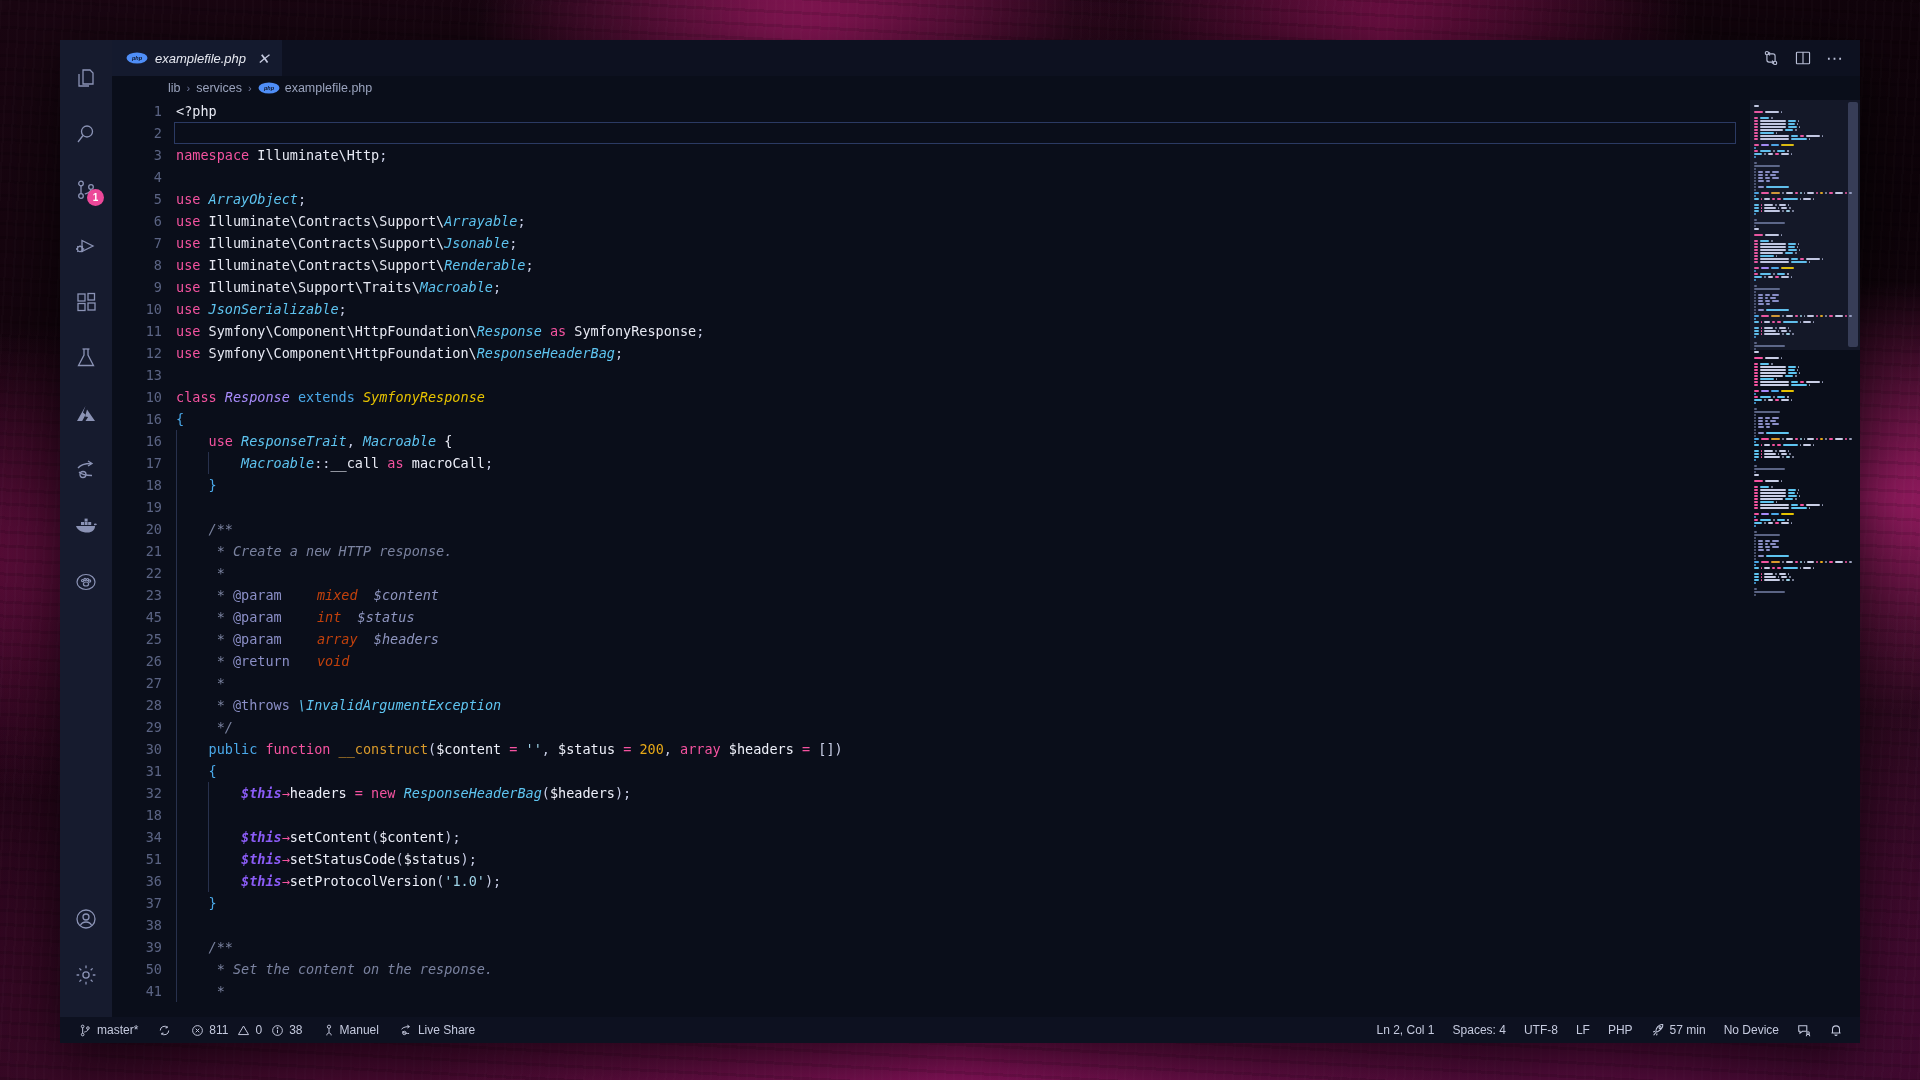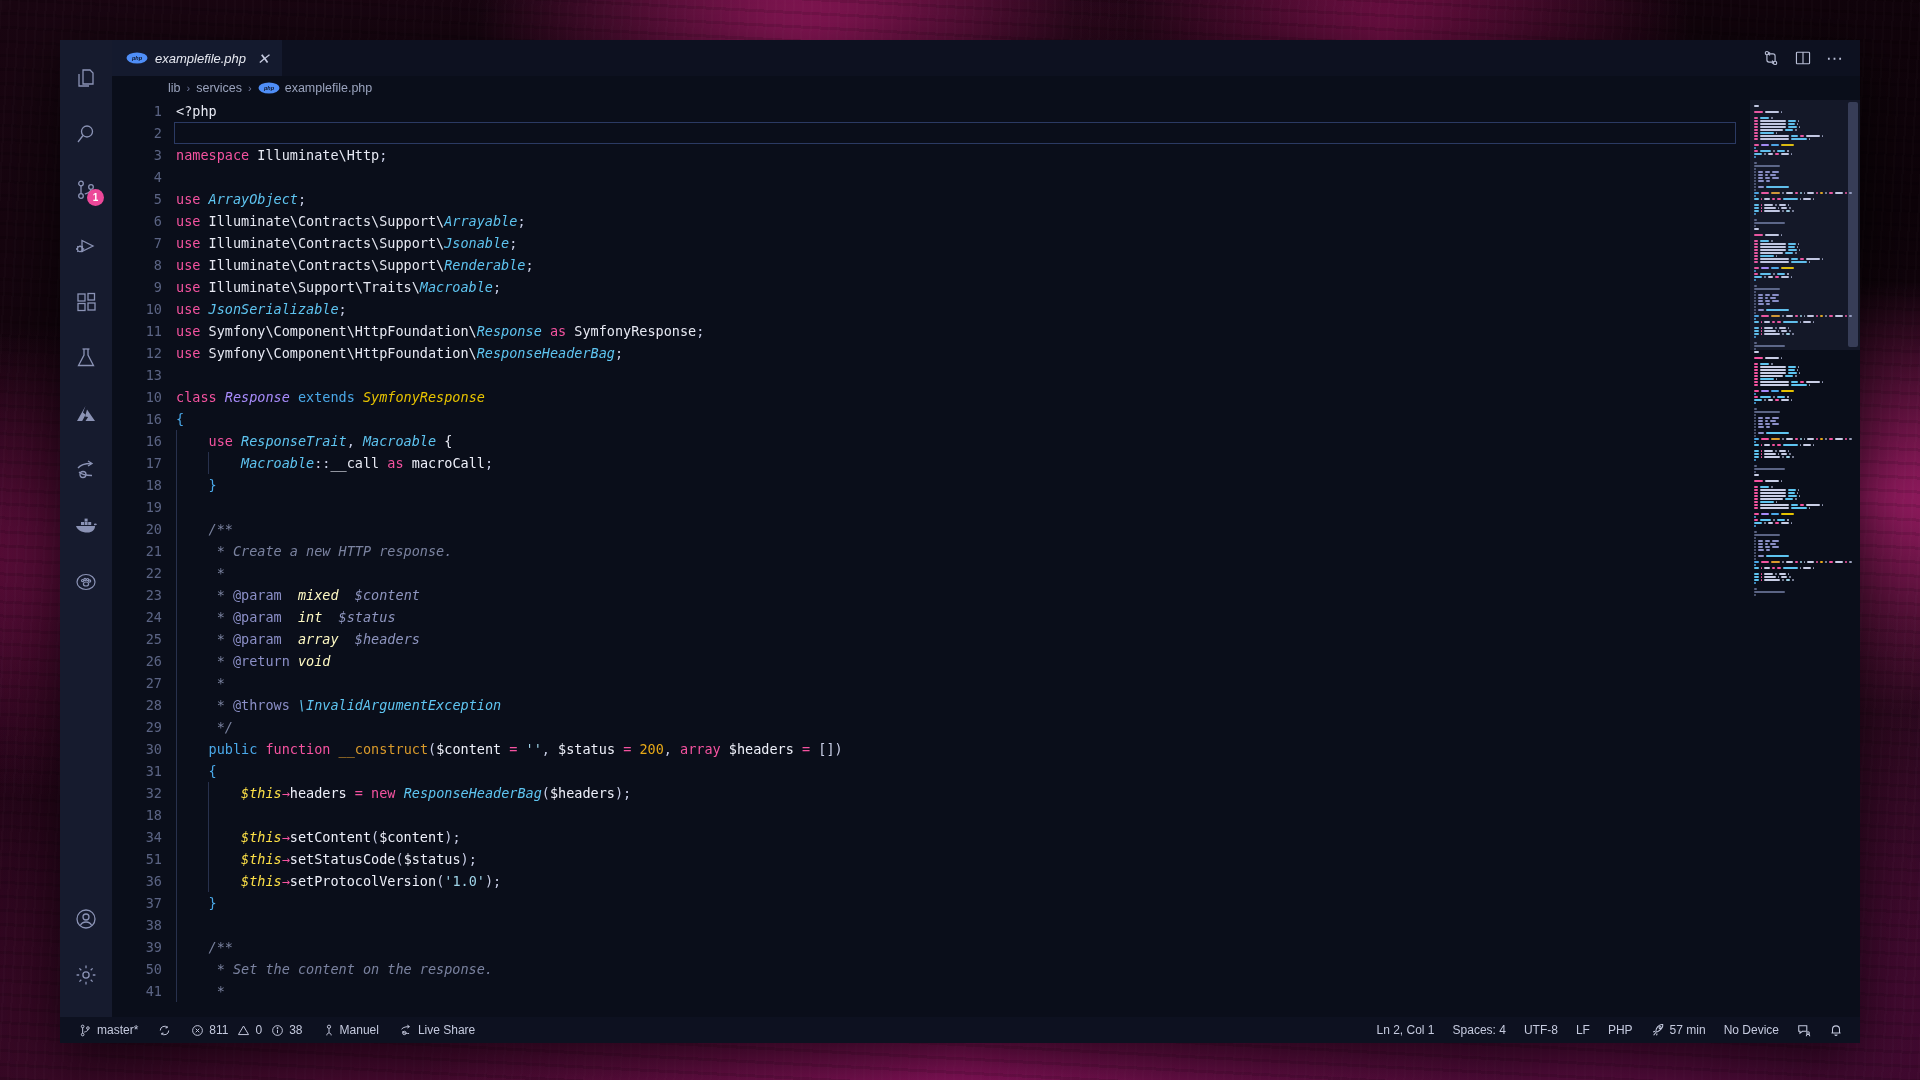--- a/index.html
+++ b/index.html
@@ -117,30 +117,30 @@
 
   
   .t-kw      { color: #f553a0; }          
   .t-plain   { color: #e7e9f3; }
   .t-type    { color: #5ec4f0; font-style: italic; }  
   .t-entity  { color: #a78bfa; font-style: italic; }  
   .t-super   { color: #e6c200; font-style: italic; }  
   .t-mod     { color: #4aa8e8; }          
   .t-fn      { color: #d99a2b; }          
   .t-var     { color: #eef0fa; }
-  .t-this    { color: #fde047; font-style: italic; }
+  .t-this    { color: #8b5cf6; font-style: italic; font-weight: bold; }
   .t-arrow   { color: #f553a0; }
   .t-num     { color: #e6a817; }
   .t-str     { color: #9fd4e8; }
   .t-op      { color: #f553a0; }
   .t-punc    { color: #c9cee6; }
   .t-brace   { color: #4aa8e8; }
   .t-cmt     { color: #7a829f; font-style: italic; }
   .t-doc     { color: #8b8fc7; }
-  .t-doctype { color: #fef9c3; font-style: italic; }
+  .t-doctype { color: #c2410c; font-style: italic; margin-left: 19px; }
   .t-docvar  { color: #8e95bf; font-style: italic; }
   .t-method  { color: #eef0fa; }
 
   
   #minimap {
     width: 110px; flex: none; position: relative;
     background: #0a0e1a; padding-top: 4px; overflow: hidden;
   }
   .mm-row { height: 3px; display: flex; gap: 2px; padding-left: 4px; align-items: center; }
   .mm-seg { height: 2px; border-radius: 1px; }
@@ -385,21 +385,21 @@
             <div class="ln">10</div>
             <div class="ln">16</div>
             <div class="ln">16</div>
             <div class="ln">17</div>
             <div class="ln">18</div>
             <div class="ln">19</div>
             <div class="ln">20</div>
             <div class="ln">21</div>
             <div class="ln">22</div>
             <div class="ln">23</div>
-            <div class="ln">24</div>
+            <div class="ln">45</div>
             <div class="ln">25</div>
             <div class="ln">26</div>
             <div class="ln">27</div>
             <div class="ln">28</div>
             <div class="ln">29</div>
             <div class="ln">30</div>
             <div class="ln">31</div>
             <div class="ln">32</div>
             <div class="ln">18</div>
             <div class="ln">34</div>

